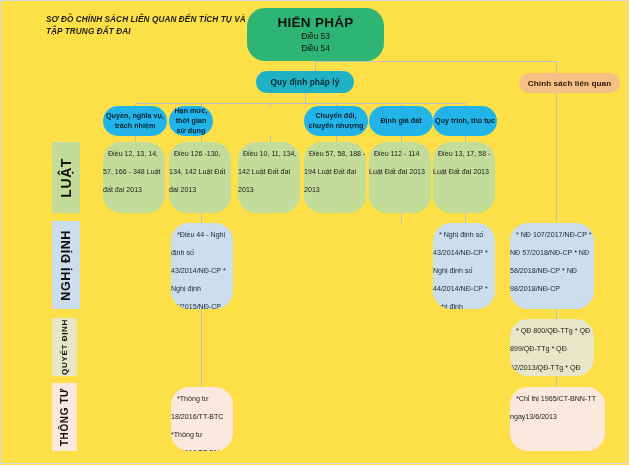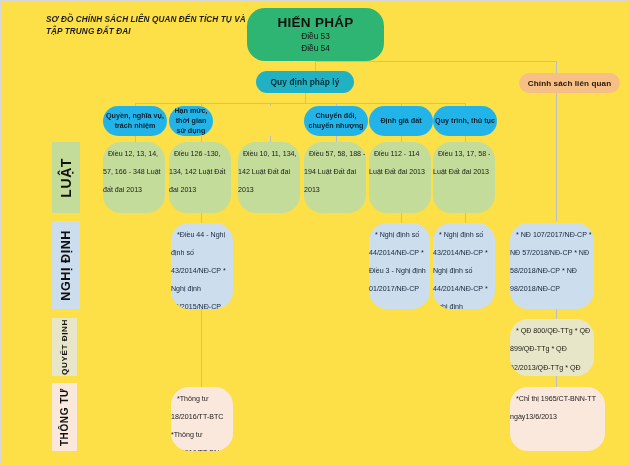--- a/index.html
+++ b/index.html
@@ -187,23 +187,20 @@
   <div class="box law" style="left:369px;width:62px;">
     <span>Điều 112 - 114 Luật Đất đai 2013</span>
   </div>
   <div class="box law" style="left:433px;width:62px;">
     <span>Điều 13, 17, 58 - Luật Đất đai 2013</span>
   </div>
 
   <div class="box decree" style="left:171px;top:223px;width:62px;height:86px;">
     <span>*Điều 44 - Nghị định số 43/2014/NĐ-CP * Nghị định 35/2015/NĐ-CP</span>
   </div>
-  <div class="box decree" style="left:369px;top:223px;width:61px;height:86px;">
-    <span>* Nghị định số 44/2014/NĐ-CP * Điều 3 - Nghị định 01/2017/NĐ-CP</span>
-  </div>
   <div class="box decree" style="left:433px;top:223px;width:62px;height:86px;">
     <span>* Nghị định số 43/2014/NĐ-CP * Nghị định số 44/2014/NĐ-CP * Nghị định 01/2017/NĐ-CP</span>
   </div>
   <div class="box decree" style="left:510px;top:223px;width:84px;height:86px;">
     <span>* NĐ 107/2017/NĐ-CP * NĐ 57/2018/NĐ-CP * NĐ 58/2018/NĐ-CP * NĐ 98/2018/NĐ-CP</span>
   </div>
 
   <div class="box decision" style="left:510px;top:319px;width:84px;height:57px;">
     <span>* QĐ 800/QĐ-TTg * QĐ 899/QĐ-TTg * QĐ 62/2013/QĐ-TTg * QĐ 4485/QĐ-BNN-CB</span>
   </div>

